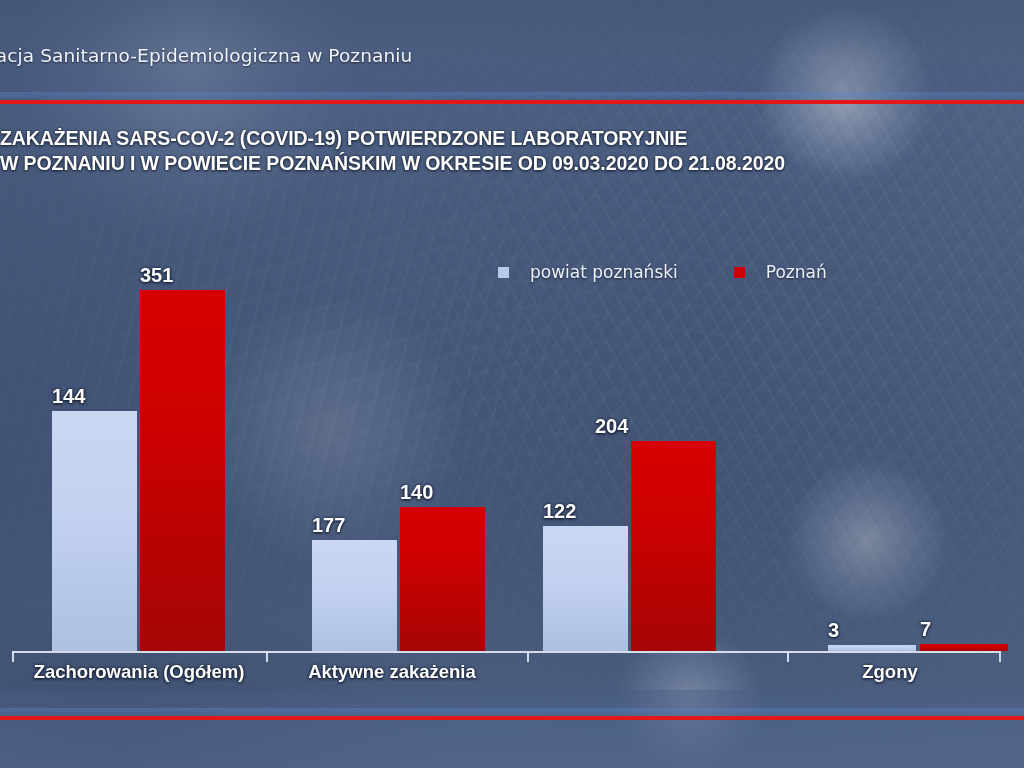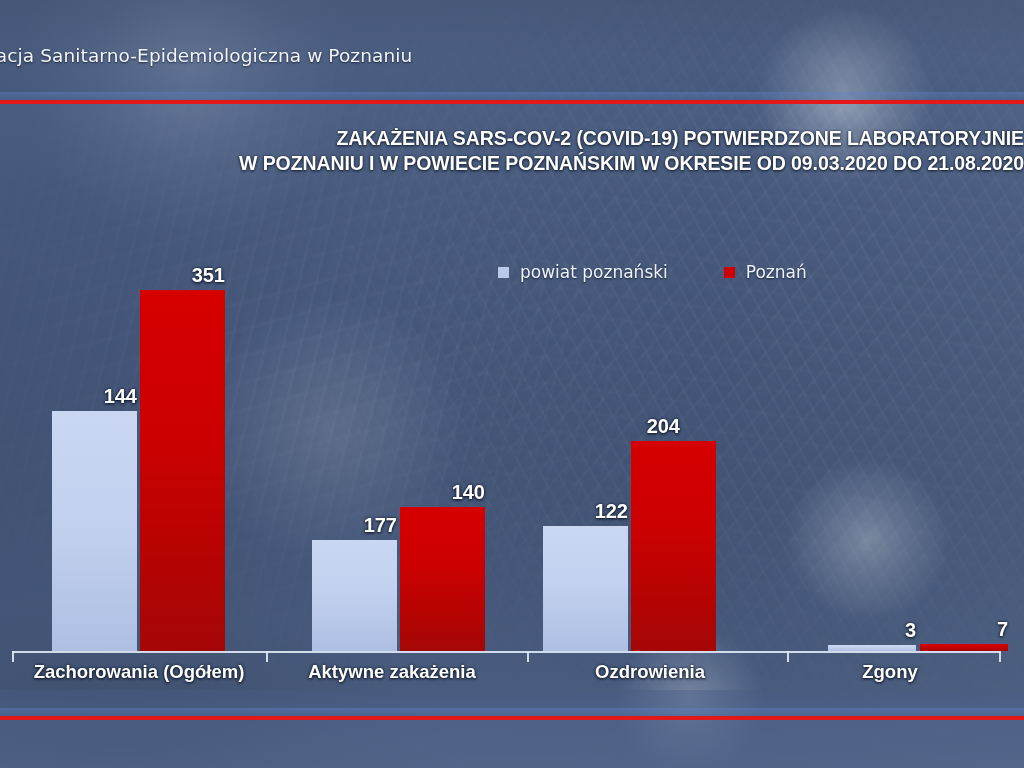--- a/index.html
+++ b/index.html
@@ -144,21 +144,21 @@
     white-space: nowrap;
     text-shadow: 0 1px 2px rgba(10,18,34,.75);
   }
 
   
   .title-block {
     position: absolute;
     left: 0;
     top: 126px;
     width: 1024px;
-    text-align: right;
+    text-align: left;
   }
   .title-line {
     font-family: "Liberation Sans", sans-serif;
     font-weight: bold;
     font-size: 19.5px;
     line-height: 25px;
     letter-spacing: -0.1px;
     white-space: nowrap;
   }
   .title-line.l1, .title-line.l2 {
@@ -175,21 +175,21 @@
     position: absolute;
     left: 498px;
     top: 262px;
     display: flex;
     align-items: center;
     gap: 56px;
   }
   .legend-item {
     display: flex;
     align-items: center;
-    gap: 11px;
+    gap: 21px;
   }
   .legend-swatch {
     width: 11px;
     height: 11px;
     display: inline-block;
   }
   .legend-swatch.blue { background: #b9c9ea; }
   .legend-swatch.red  { background: #cc0000; }
   .legend-label {
     color: #eef3fb;
@@ -238,21 +238,21 @@
   .bar.red {
     background: linear-gradient(180deg, #d60000 0%, #cc0000 40%, #a50606 100%);
   }
 
   .bar-label {
     position: absolute;
     color: #ffffff;
     font-family: "Liberation Sans", sans-serif;
     font-weight: bold;
     font-size: 20px;
-    text-align: right;
+    text-align: left;
     text-shadow: 0 1px 3px rgba(8,16,32,.9), 0 0 3px rgba(8,16,32,.7);
     white-space: nowrap;
   }
 
   .cat-label {
     position: absolute;
     top: 661px;
     color: #ffffff;
     font-family: "Liberation Sans", sans-serif;
     font-weight: bold;
@@ -313,21 +313,20 @@
         <div class="cat-label" style="left: -21px; width: 320px;">Zachorowania (Ogółem)</div>
         <div class="bar blue" title="powiat poznański – Aktywne zakażenia: 108" style="left: 312px; width: 85px; height: 111px;"></div>
         <div class="bar-label" style="left: 312px; width: 85px; top: 514px;">177</div>
         <div class="bar red" title="Poznań – Aktywne zakażenia: 140" style="left: 400px; width: 85px; height: 144px;"></div>
         <div class="bar-label" style="left: 400px; width: 85px; top: 481px;">140</div>
         <div class="cat-label" style="left: 232px; width: 320px;">Aktywne zakażenia</div>
         <div class="bar blue" title="powiat poznański – Ozdrowienia: 122" style="left: 543px; width: 85px; height: 125px;"></div>
         <div class="bar-label" style="left: 543px; width: 85px; top: 500px;">122</div>
         <div class="bar red" title="Poznań – Ozdrowienia: 204" style="left: 631px; width: 85px; height: 210px;"></div>
         <div class="bar-label" style="left: 595px; width: 85px; top: 415px;">204</div>
-        <div class="cat-label" style="left: 490px; width: 320px;">Ozdrowienia</div>
         <div class="bar blue" title="powiat poznański – Zgony: 3" style="left: 828px; width: 88px; height: 6px;"></div>
         <div class="bar-label" style="left: 828px; width: 88px; top: 619px;">3</div>
         <div class="bar red" title="Poznań – Zgony: 7" style="left: 920px; width: 88px; height: 7px;"></div>
         <div class="bar-label" style="left: 920px; width: 88px; top: 618px;">7</div>
         <div class="cat-label" style="left: 730px; width: 320px;">Zgony</div>
       </div>
   </div>
 
 </div>
 

